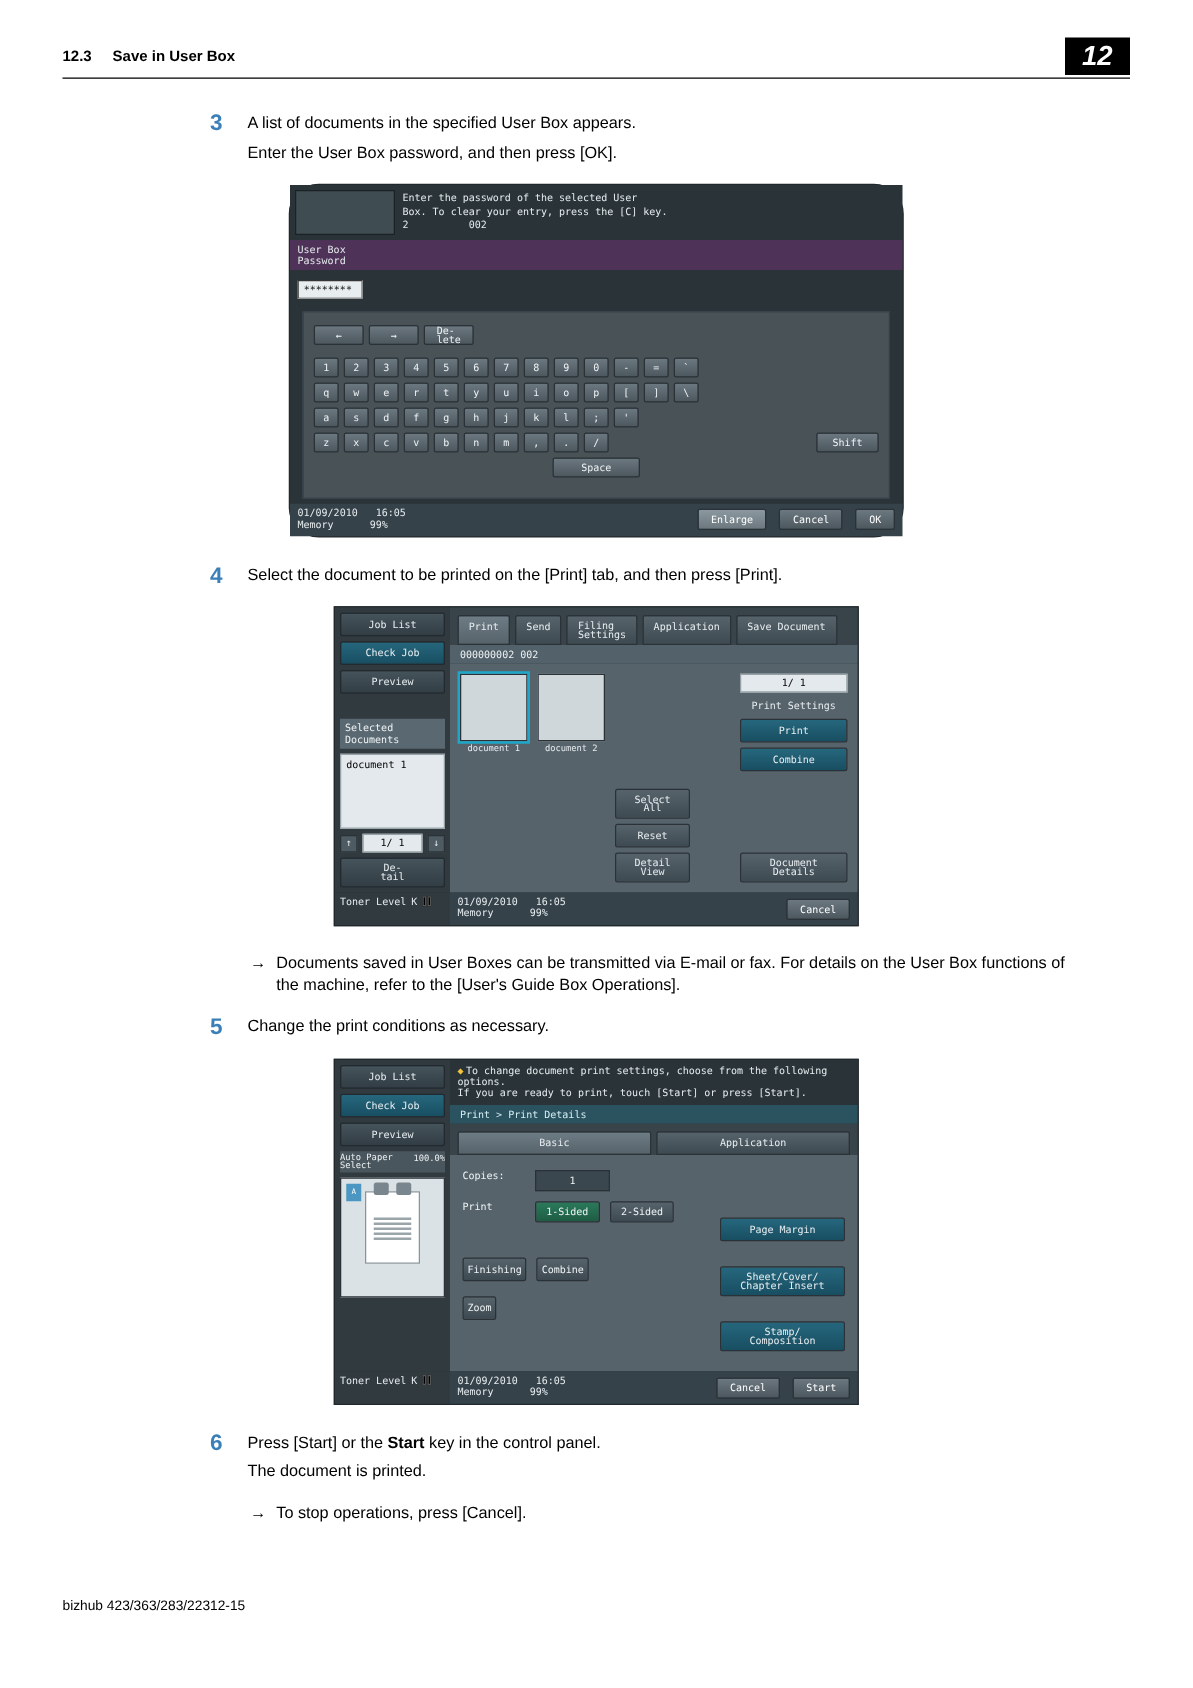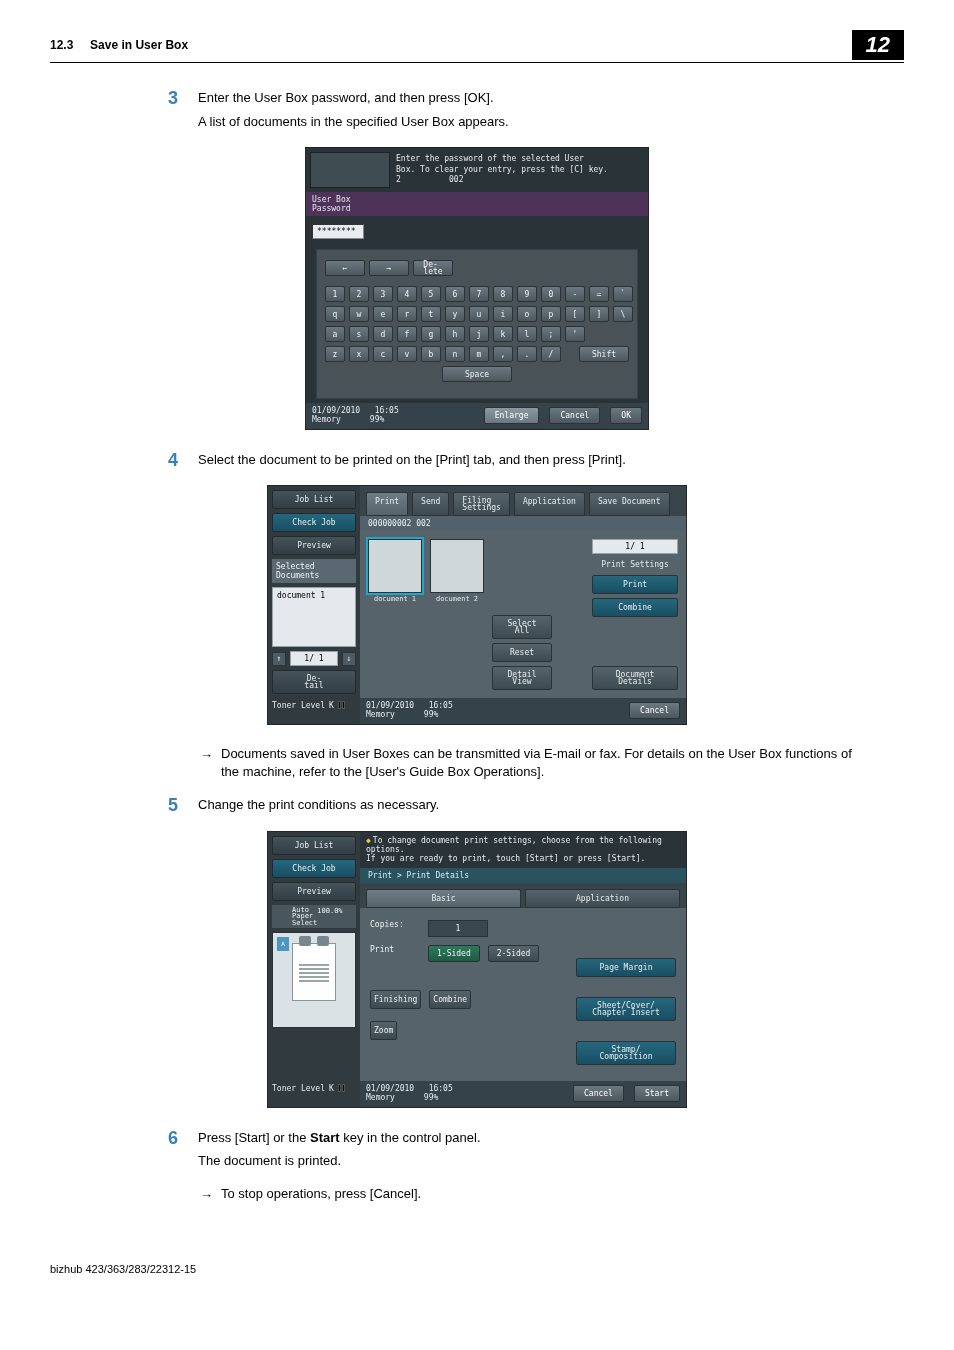--- a/index.html
+++ b/index.html
@@ -67,21 +67,21 @@
   }
 
   
   .mfp {
     background: #2a3438;
     color: #e6ecef;
     font-family: "Lucida Console", Monaco, monospace;
     font-size: 8px;
     border: 1px solid #20282b;
   }
-  .mfp1 { width: 344px; }
+  .mfp1 { width: 492px; border-radius: 24px; }
   .mfp2, .mfp3 { width: 420px; }
 
   .mfp-top {
     display: flex;
     align-items: flex-start;
     background: #2a3438;
     padding: 4px 0 4px 0;
   }
   .mfp-top-icon {
     width: 80px;
@@ -134,21 +134,21 @@
     padding: 0 4px;
     border-radius: 2px;
   }
   .key-wide { min-width: 40px; }
   .key-shift { min-width: 50px; margin-left: auto; }
   .key-space { min-width: 70px; margin: 0 auto; }
   .kbd-row-space { justify-content: center; margin-top: 4px; }
 
   .mfp-foot {
     display: flex;
-    align-items: flex-start;
+    align-items: center;
     background: #35424a;
     padding: 4px 6px;
     gap: 10px;
   }
   .foot-dt { line-height: 1.1; }
   .foot-spacer { flex: 1; }
   .foot-btn {
     background: linear-gradient(#6c7880, #4c575e);
     border: 1px solid #2a3237;
     color: #fff;
@@ -180,20 +180,21 @@
     padding: 4px 2px;
     border-radius: 2px;
   }
   .side-btn.active { background: linear-gradient(#26677d, #184e62); }
   .side-label {
     background: #5a6871;
     color: #eef3f5;
     font-size: 8px;
     text-align: left;
     padding: 3px 4px;
+    margin-top: 16px;
   }
   .side-docname {
     background: #e3e9ec;
     color: #000;
     font-size: 8px;
     padding: 3px 4px;
     height: 60px;
     border: 1px solid #96a2a8;
   }
   .side-page {
@@ -293,21 +294,21 @@
     background:#303a3f;
     display:flex;
     flex-direction:column;
     gap:4px;
     padding:4px;
   }
   .paper-row {
     background:#4a565d;
     color:#eef3f5;
     font-size:7px;
-    padding:2px 20px;
+    padding:2px 0;
     display:flex;
     justify-content:space-between;
   }
   .preview-box {
     background:#dbe2e5;
     height:96px;
     border:1px solid #2a3237;
     position:relative;
     padding:6px;
   }
@@ -404,22 +405,22 @@
     <span>12.3</span>
     &nbsp;&nbsp;&nbsp;
     <span>Save in User Box</span>
   </div>
   <div class="chapter-badge">12</div>
 </div>
 
 <div class="step-row">
   <div class="step-num">3</div>
   <div class="step-body">
+    <p>A list of documents in the specified User Box appears.</p>
     <p>Enter the User Box password, and then press [OK].</p>
-    <p>A list of documents in the specified User Box appears.</p>
   </div>
 </div>
 
 <div class="screenshot-wrap">
   <div class="mfp mfp1">
     <div class="mfp-top">
       <div class="mfp-top-icon"></div>
       <div class="mfp-top-text">
         <div>Enter the password of the selected User</div>
         <div class="line2">Box. To clear your entry, press the [C] key.</div>

